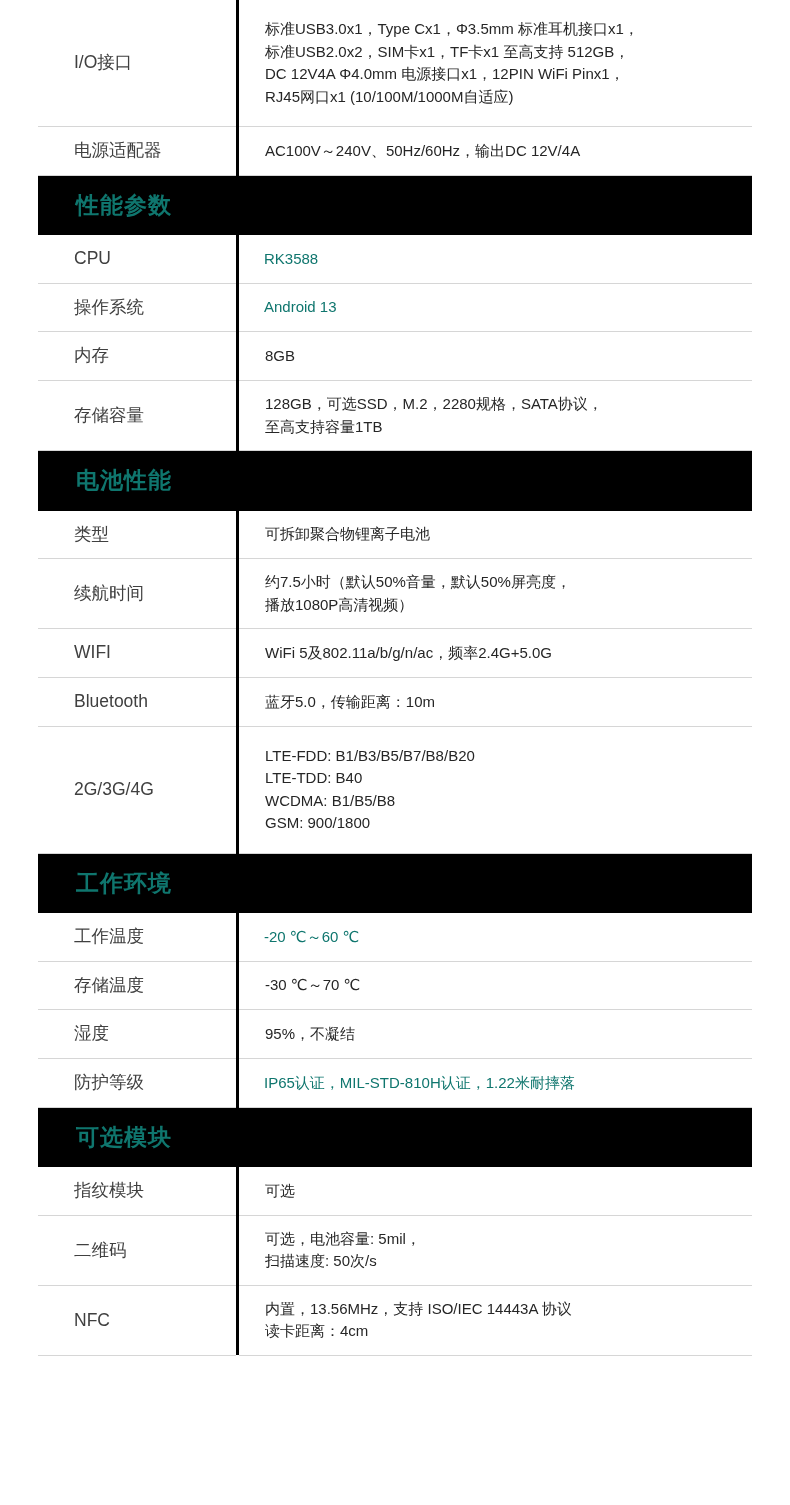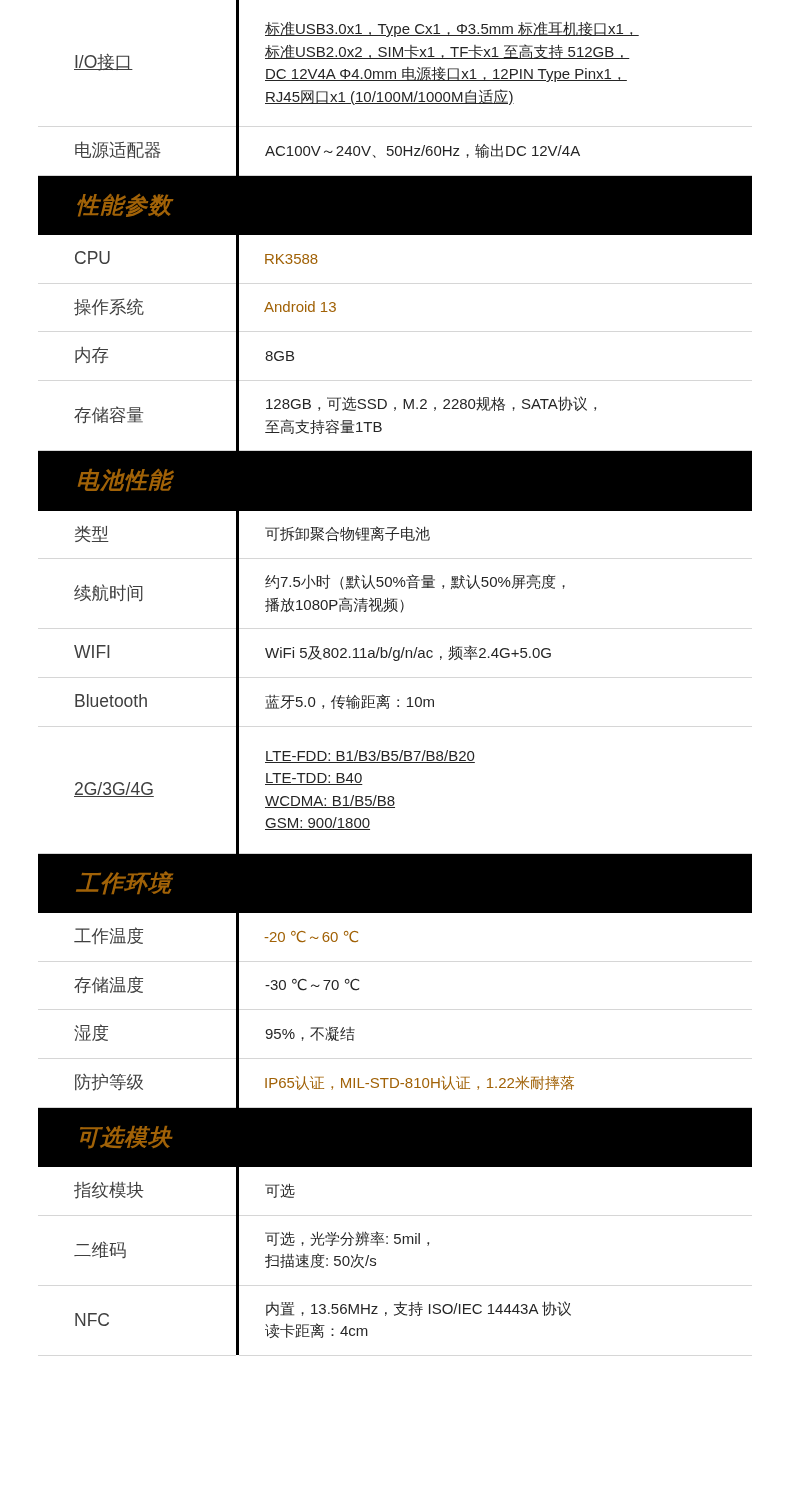--- a/index.html
+++ b/index.html
@@ -22,23 +22,22 @@
   }
   table.spec {
     width: 714px;
     margin: 0 38px;
     border-collapse: collapse;
     table-layout: fixed;
   }
   
   tr.section-row > td {
     background: #000000;
-    color: #a16207;
+    color: #0f766e;
     padding: 0;
-    font-style: italic;
   }
   .section-title {
     font-size: 23px;
     font-weight: bold;
     letter-spacing: 1px;
     padding: 16px 0 16px 38px;
     line-height: 1.2;
   }
   
   tr.data-row > td {
@@ -60,46 +59,45 @@
     border-bottom: none !important;
   }
   td.value-cell {
     padding: 12px 12px 12px 26px;
     font-size: 15px;
     color: #262626;
     line-height: 1.5;
     box-sizing: border-box;
   }
   .value-cell.accent {
-    color: #a16207;
+    color: #0f766e;
     padding-left: 25px;
   }
   .value-line {
     display: block;
     white-space: nowrap;
   }
   .tall .label-cell, .tall .value-cell {
     padding-top: 18px;
     padding-bottom: 18px;
-    text-decoration: underline;
   }
 </style>
 </head>
 <body>
 
 <div class="sheet">
   <table class="spec">
     <tbody id="spec-body">
         <tr class="data-row tall">
           <td class="label-cell">I/O接口</td>
           <td class="divider-cell"></td>
           <td class="value-cell">
             <span class="value-line">标准USB3.0x1，Type Cx1，Φ3.5mm 标准耳机接口x1，</span>
             <span class="value-line">标准USB2.0x2，SIM卡x1，TF卡x1 至高支持 512GB，</span>
-            <span class="value-line">DC 12V4A Φ4.0mm 电源接口x1，12PIN Type Pinx1，</span>
+            <span class="value-line">DC 12V4A Φ4.0mm 电源接口x1，12PIN WiFi Pinx1，</span>
             <span class="value-line">RJ45网口x1 (10/100M/1000M自适应)</span>
           </td>
         </tr>
         <tr class="data-row">
           <td class="label-cell">电源适配器</td>
           <td class="divider-cell"></td>
           <td class="value-cell">
             <span class="value-line">AC100V～240V、50Hz/60Hz，输出DC 12V/4A</span>
           </td>
         </tr>
@@ -223,21 +221,21 @@
           <td class="label-cell">指纹模块</td>
           <td class="divider-cell"></td>
           <td class="value-cell">
             <span class="value-line">可选</span>
           </td>
         </tr>
         <tr class="data-row">
           <td class="label-cell">二维码</td>
           <td class="divider-cell"></td>
           <td class="value-cell">
-            <span class="value-line">可选，光学分辨率: 5mil，</span>
+            <span class="value-line">可选，电池容量: 5mil，</span>
             <span class="value-line">扫描速度: 50次/s</span>
           </td>
         </tr>
         <tr class="data-row">
           <td class="label-cell">NFC</td>
           <td class="divider-cell"></td>
           <td class="value-cell">
             <span class="value-line">内置，13.56MHz，支持 ISO/IEC 14443A 协议</span>
             <span class="value-line">读卡距离：4cm</span>
           </td>

